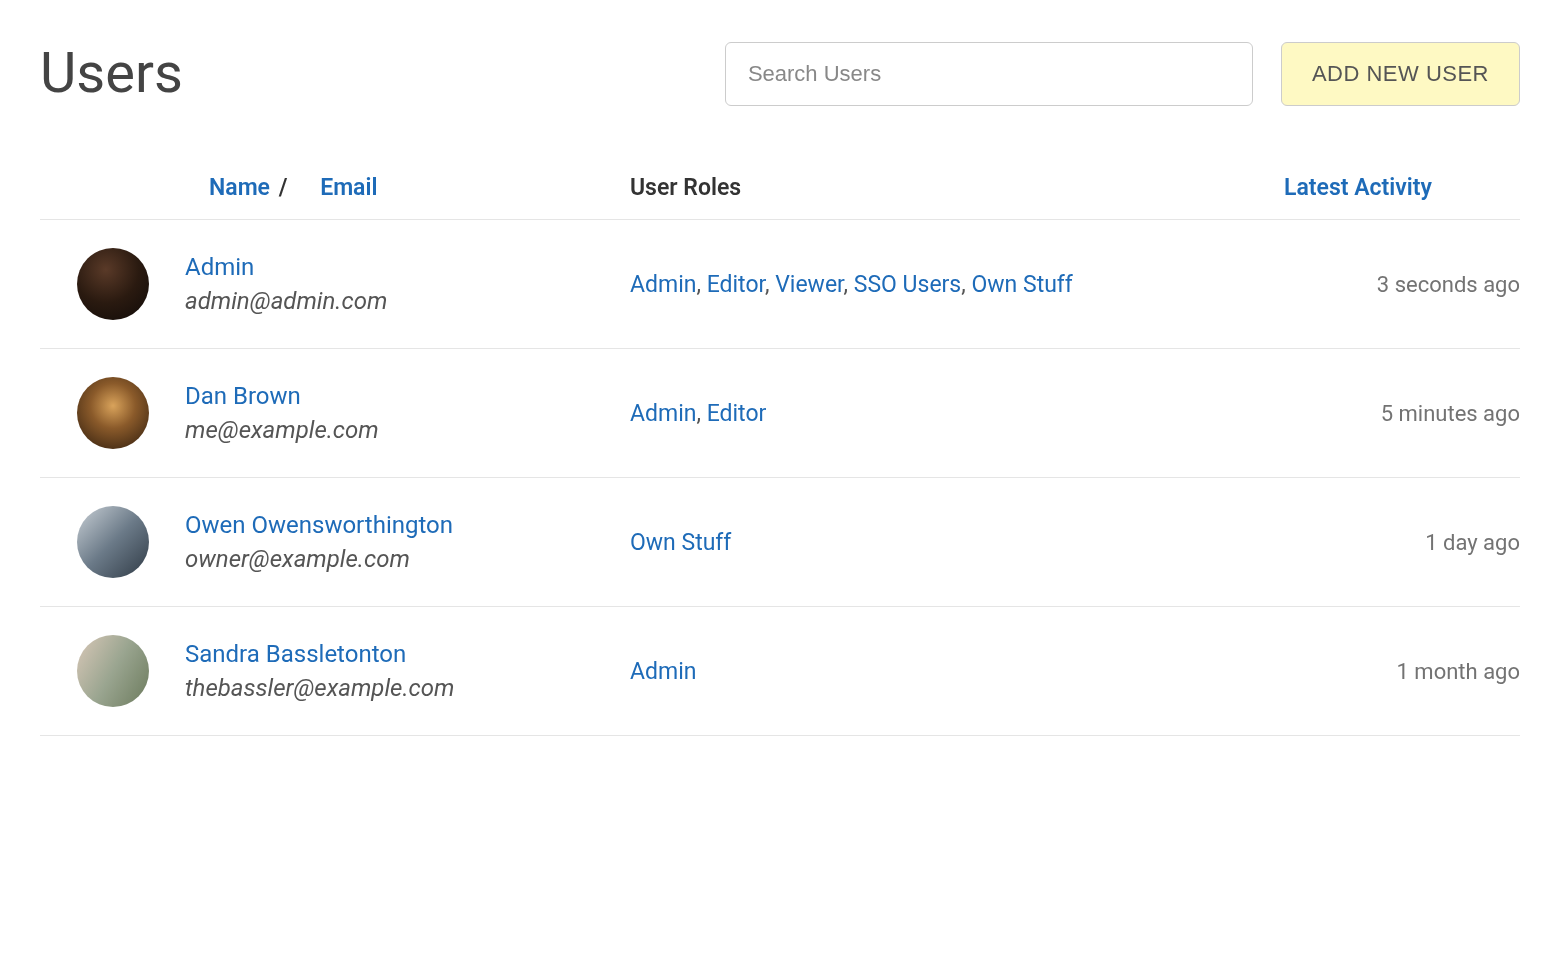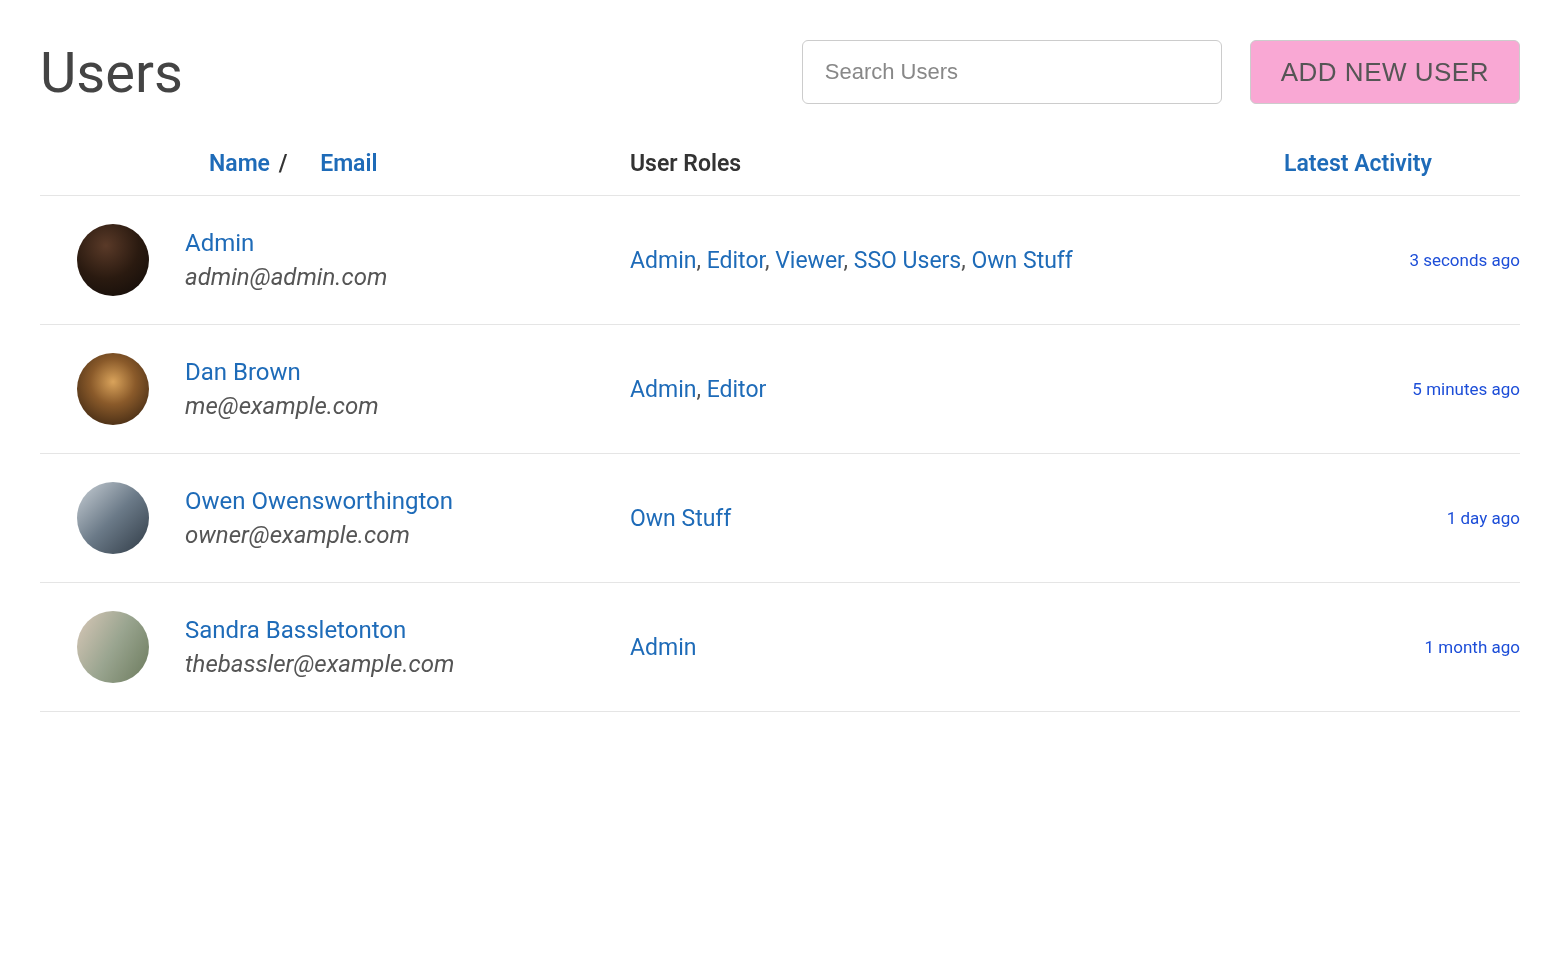--- a/index.html
+++ b/index.html
@@ -10,60 +10,60 @@
 
     body {
       font-family: -apple-system, BlinkMacSystemFont, "Segoe UI", Roboto, "Helvetica Neue", Arial, sans-serif;
       background: #ffffff;
       color: #333333;
       padding: 40px;
     }
 
     .page-header {
       display: flex;
-      align-items: flex-start;
+      align-items: flex-end;
       justify-content: space-between;
-      margin-bottom: 26px;
+      margin-bottom: 50px;
     }
 
     .page-title {
       font-size: 56px;
       font-weight: 400;
       color: #444444;
     }
 
     .header-actions {
       display: flex;
       gap: 28px;
       align-items: center;
     }
 
     .search-input {
-      width: 420px;
+      width: 528px;
       height: 64px;
       padding: 0 22px;
       font-size: 22px;
       border: 1px solid #cccccc;
       border-radius: 6px;
       color: #555555;
       outline: none;
     }
 
     .search-input::placeholder {
       color: #888888;
     }
 
     .add-user-button {
       height: 64px;
       padding: 0 30px;
-      font-size: 26px;
+      font-size: 22px;
       font-weight: 400;
       letter-spacing: 0.5px;
       color: #555555;
-      background: #f9a8d4;
+      background: #fef9c3;
       border: 1px solid #cccccc;
       border-radius: 6px;
       cursor: pointer;
     }
 
     .table-header {
       display: grid;
       grid-template-columns: 145px 445px 1fr 260px;
       align-items: center;
       padding: 18px 0;
@@ -175,22 +175,22 @@
       color: #1e6bb8;
       cursor: pointer;
     }
 
     .role-sep {
       color: #555555;
     }
 
     .activity-col {
       text-align: right;
-      font-size: 17px;
-      color: #1d4ed8;
+      font-size: 22px;
+      color: #737373;
     }
   </style>
 </head>
 <body>
 
 <div class="page-header">
   <h1 class="page-title">Users</h1>
   <div class="header-actions">
     <input type="text" class="search-input" placeholder="Search Users" style="">
     <button class="add-user-button">ADD NEW USER</button>

